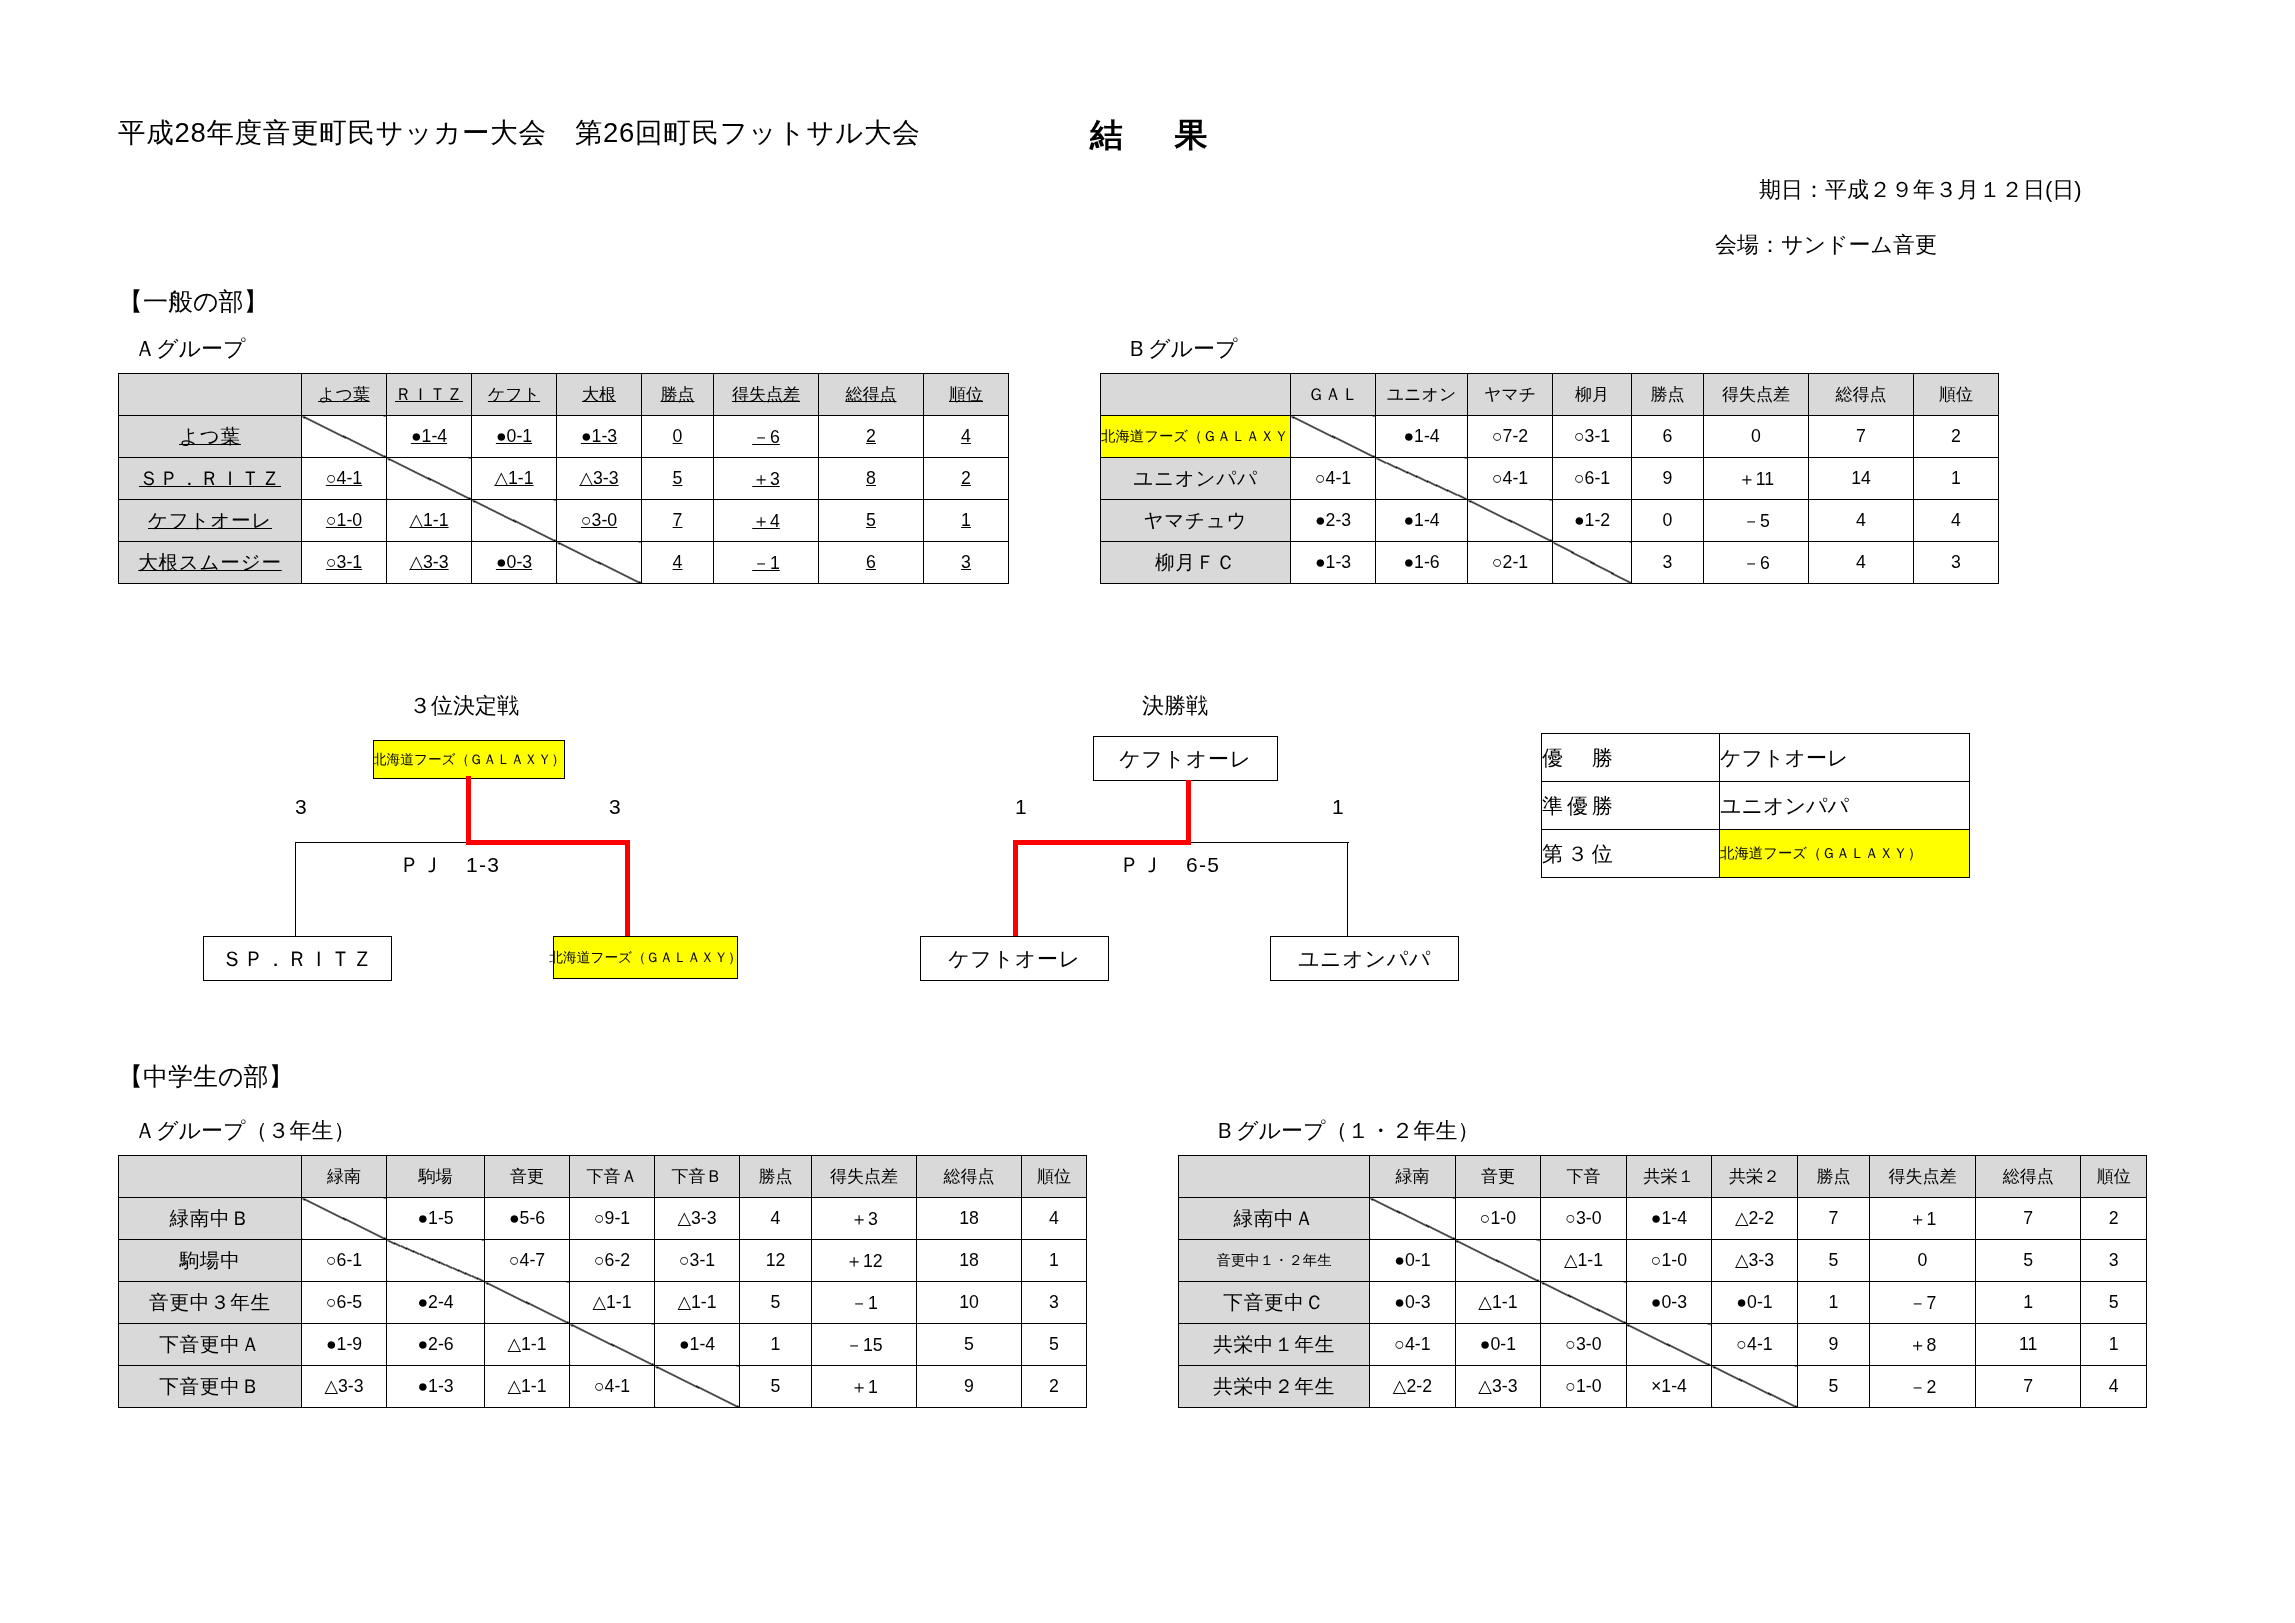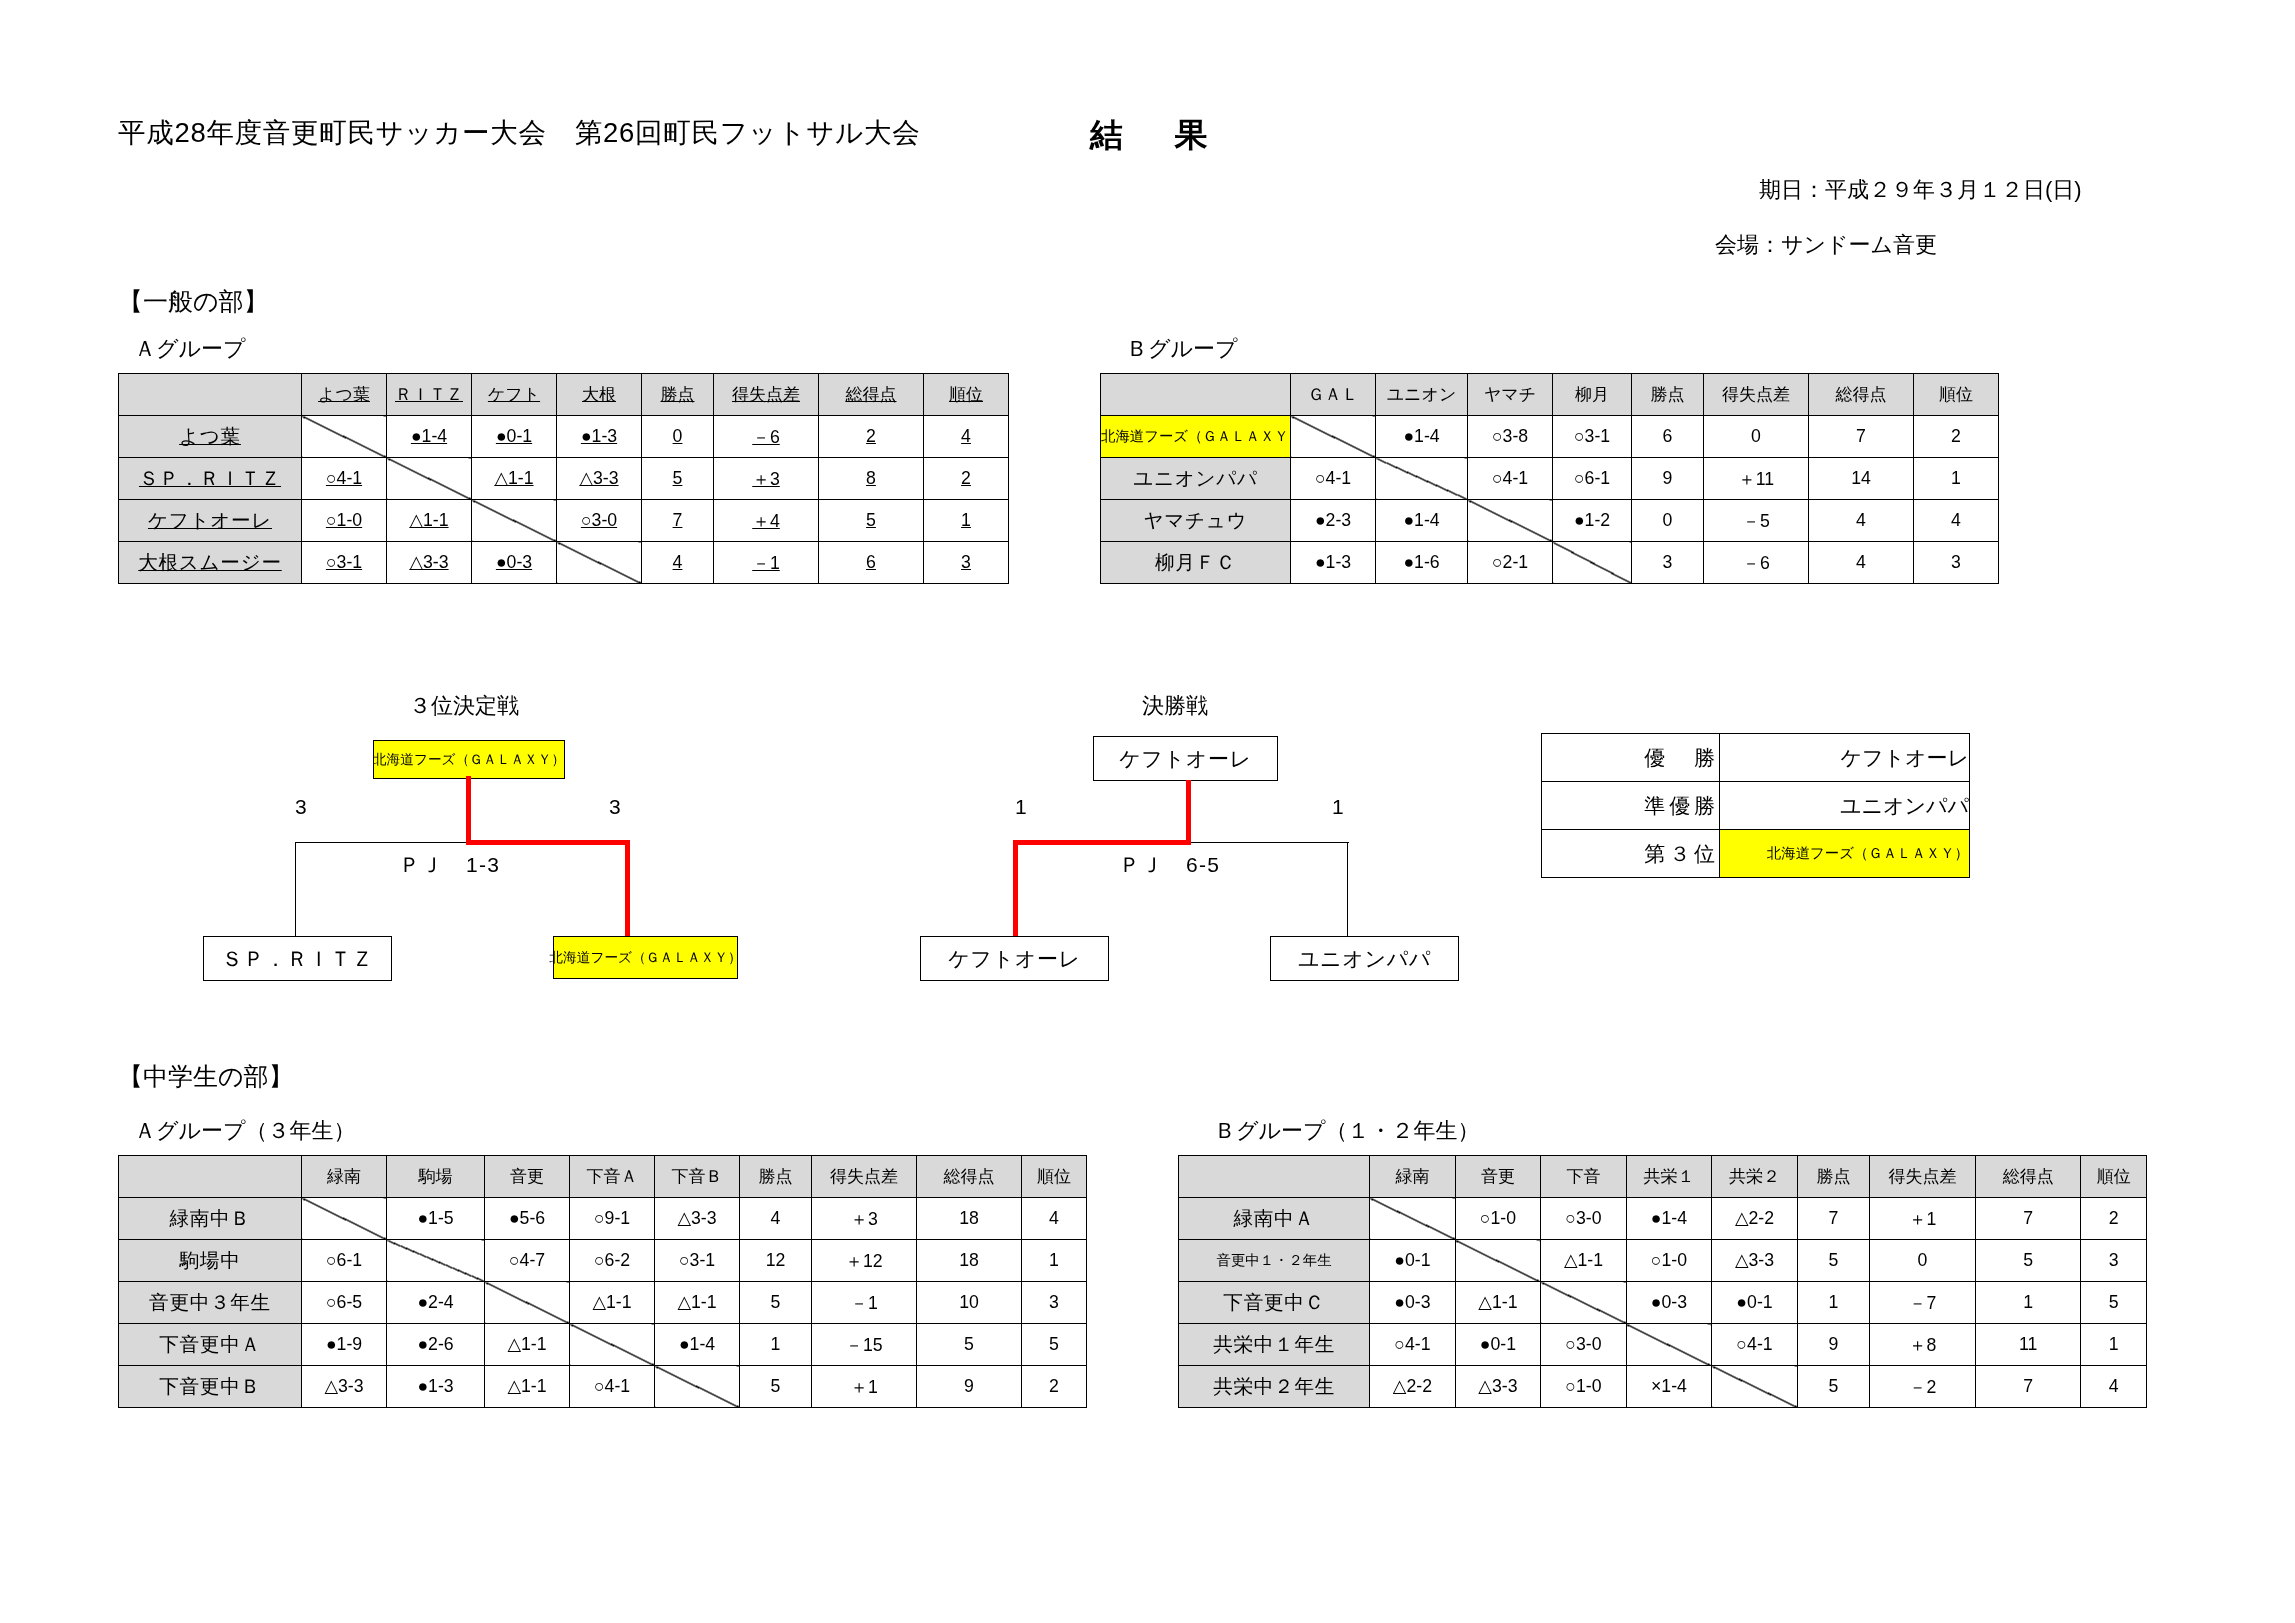--- a/index.html
+++ b/index.html
@@ -150,21 +150,21 @@
 
   
   table.award {
     position: absolute;
     border-collapse: collapse;
     table-layout: fixed;
     font-size: 21px;
   }
   table.award td {
     border: 1px solid #000;
-    text-align: right;
+    text-align: left;
     vertical-align: middle;
     height: 47px;
     padding: 0;
     white-space: nowrap;
   }
   table.award td.lab { width: 177px; letter-spacing: 3.9px; }
   table.award td.val { width: 249px; }
   table.award td.val.small-text { font-size: 14.4px; }
 </style>
 </head>
@@ -275,21 +275,21 @@
       <th>柳月</th>
       <th>勝点</th>
       <th>得失点差</th>
       <th>総得点</th>
       <th>順位</th>
     </tr>
     <tr>
       <td class="namecell small hl">北海道フーズ（ＧＡＬＡＸＹ）</td>
       <td class="diag"></td>
       <td>●1-4</td>
-      <td>○3-8</td>
+      <td>○7-2</td>
       <td>○3-1</td>
       <td>6</td>
       <td>0</td>
       <td>7</td>
       <td>2</td>
     </tr>
     <tr>
       <td class="namecell">ユニオンパパ</td>
       <td>○4-1</td>
       <td class="diag"></td>

